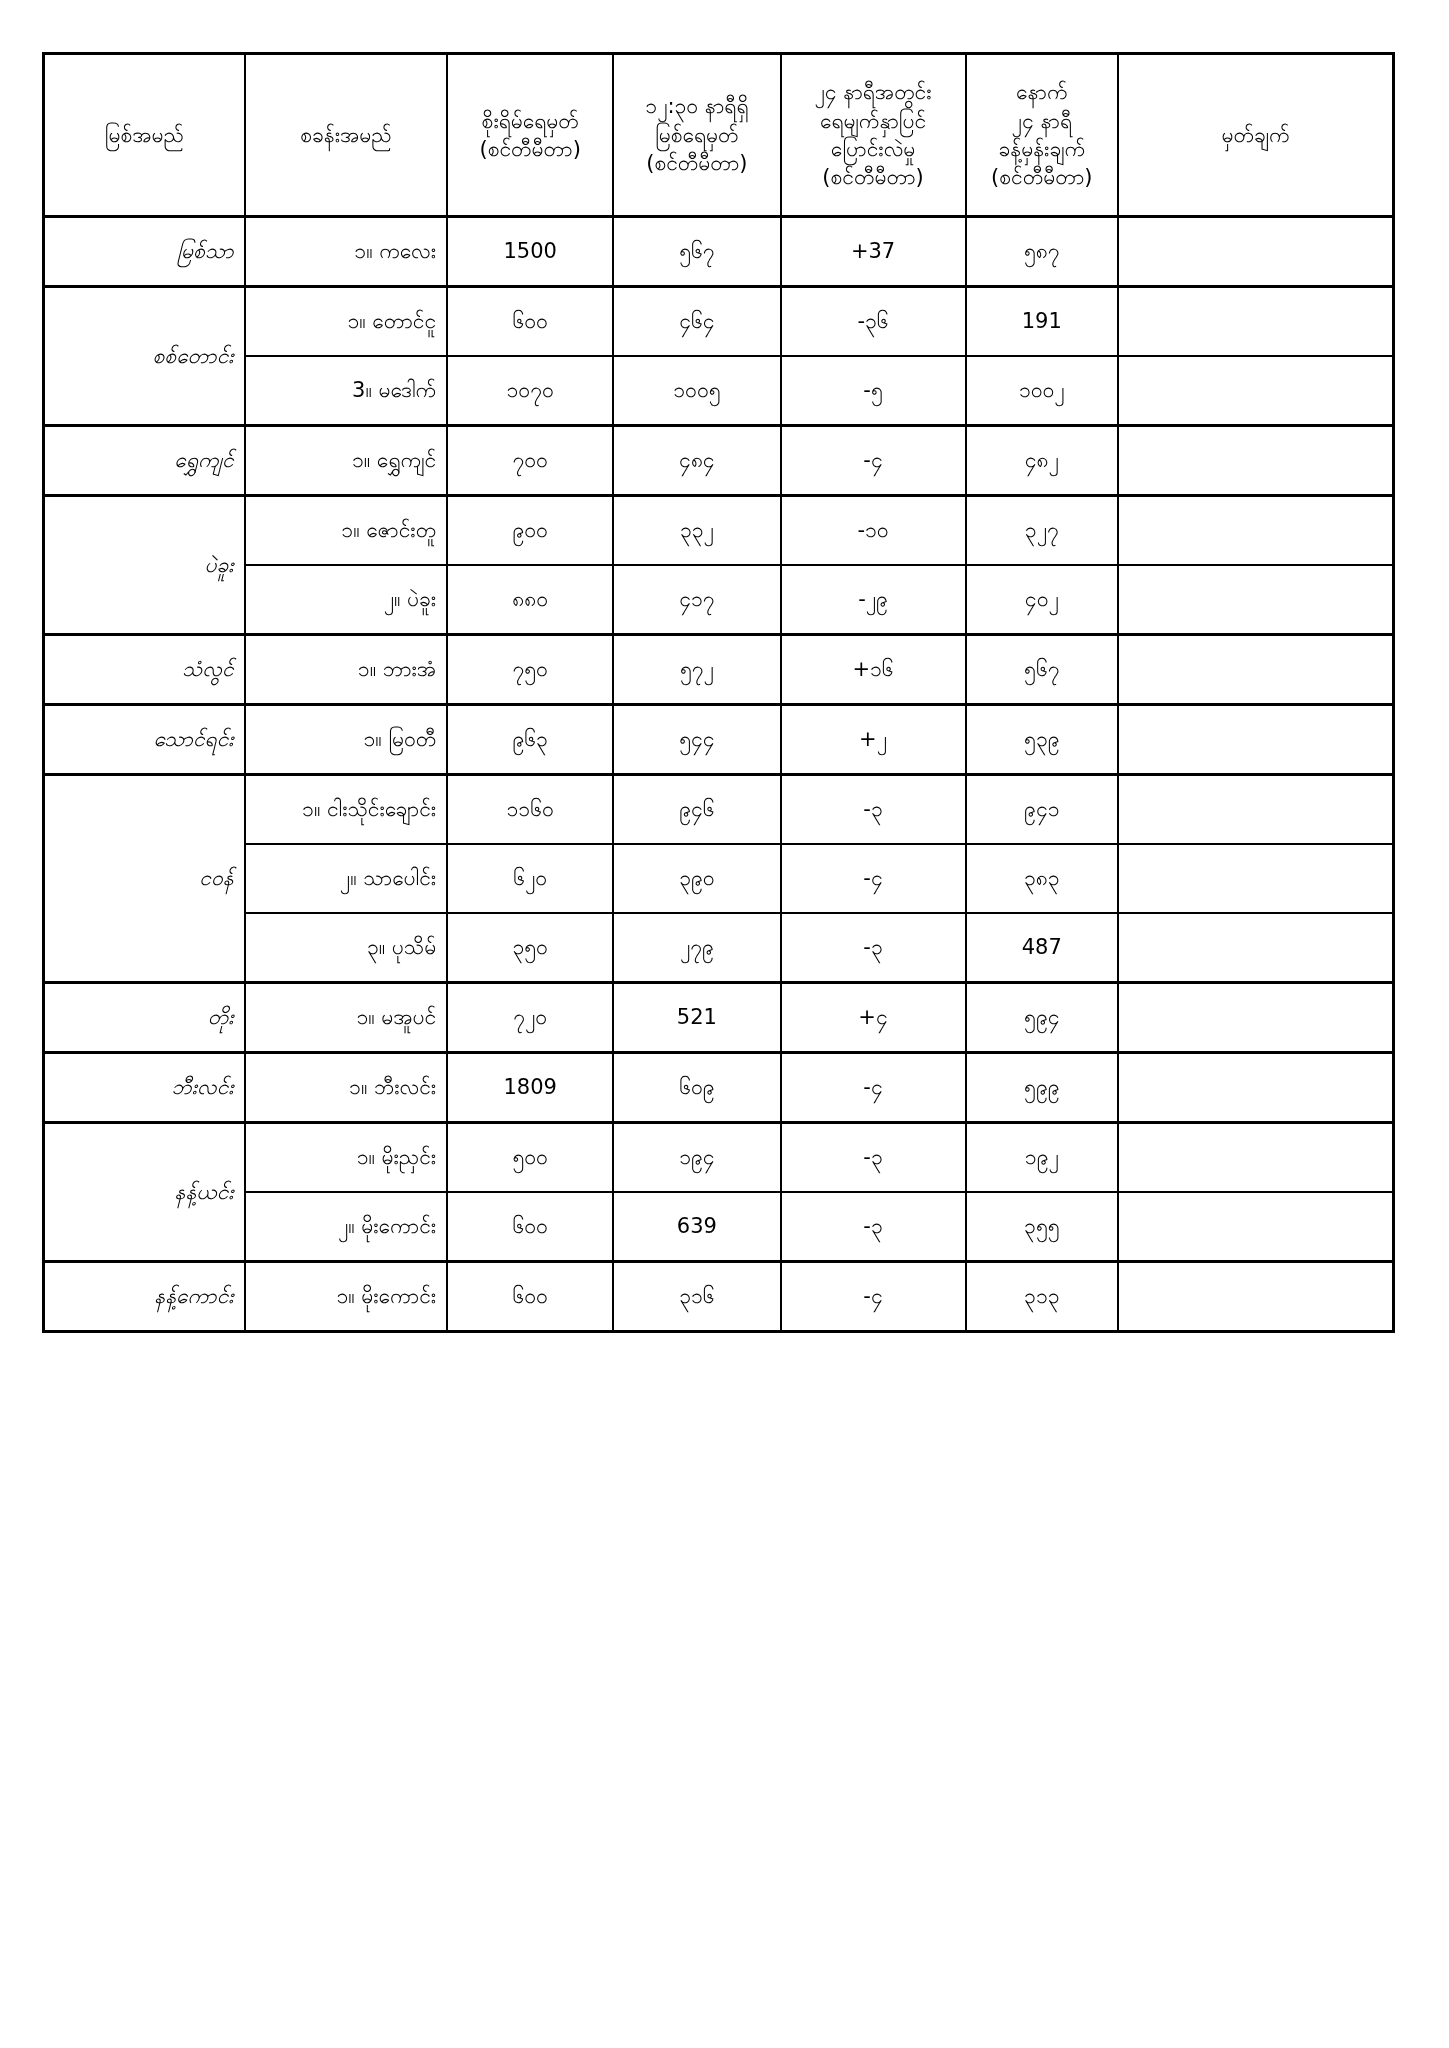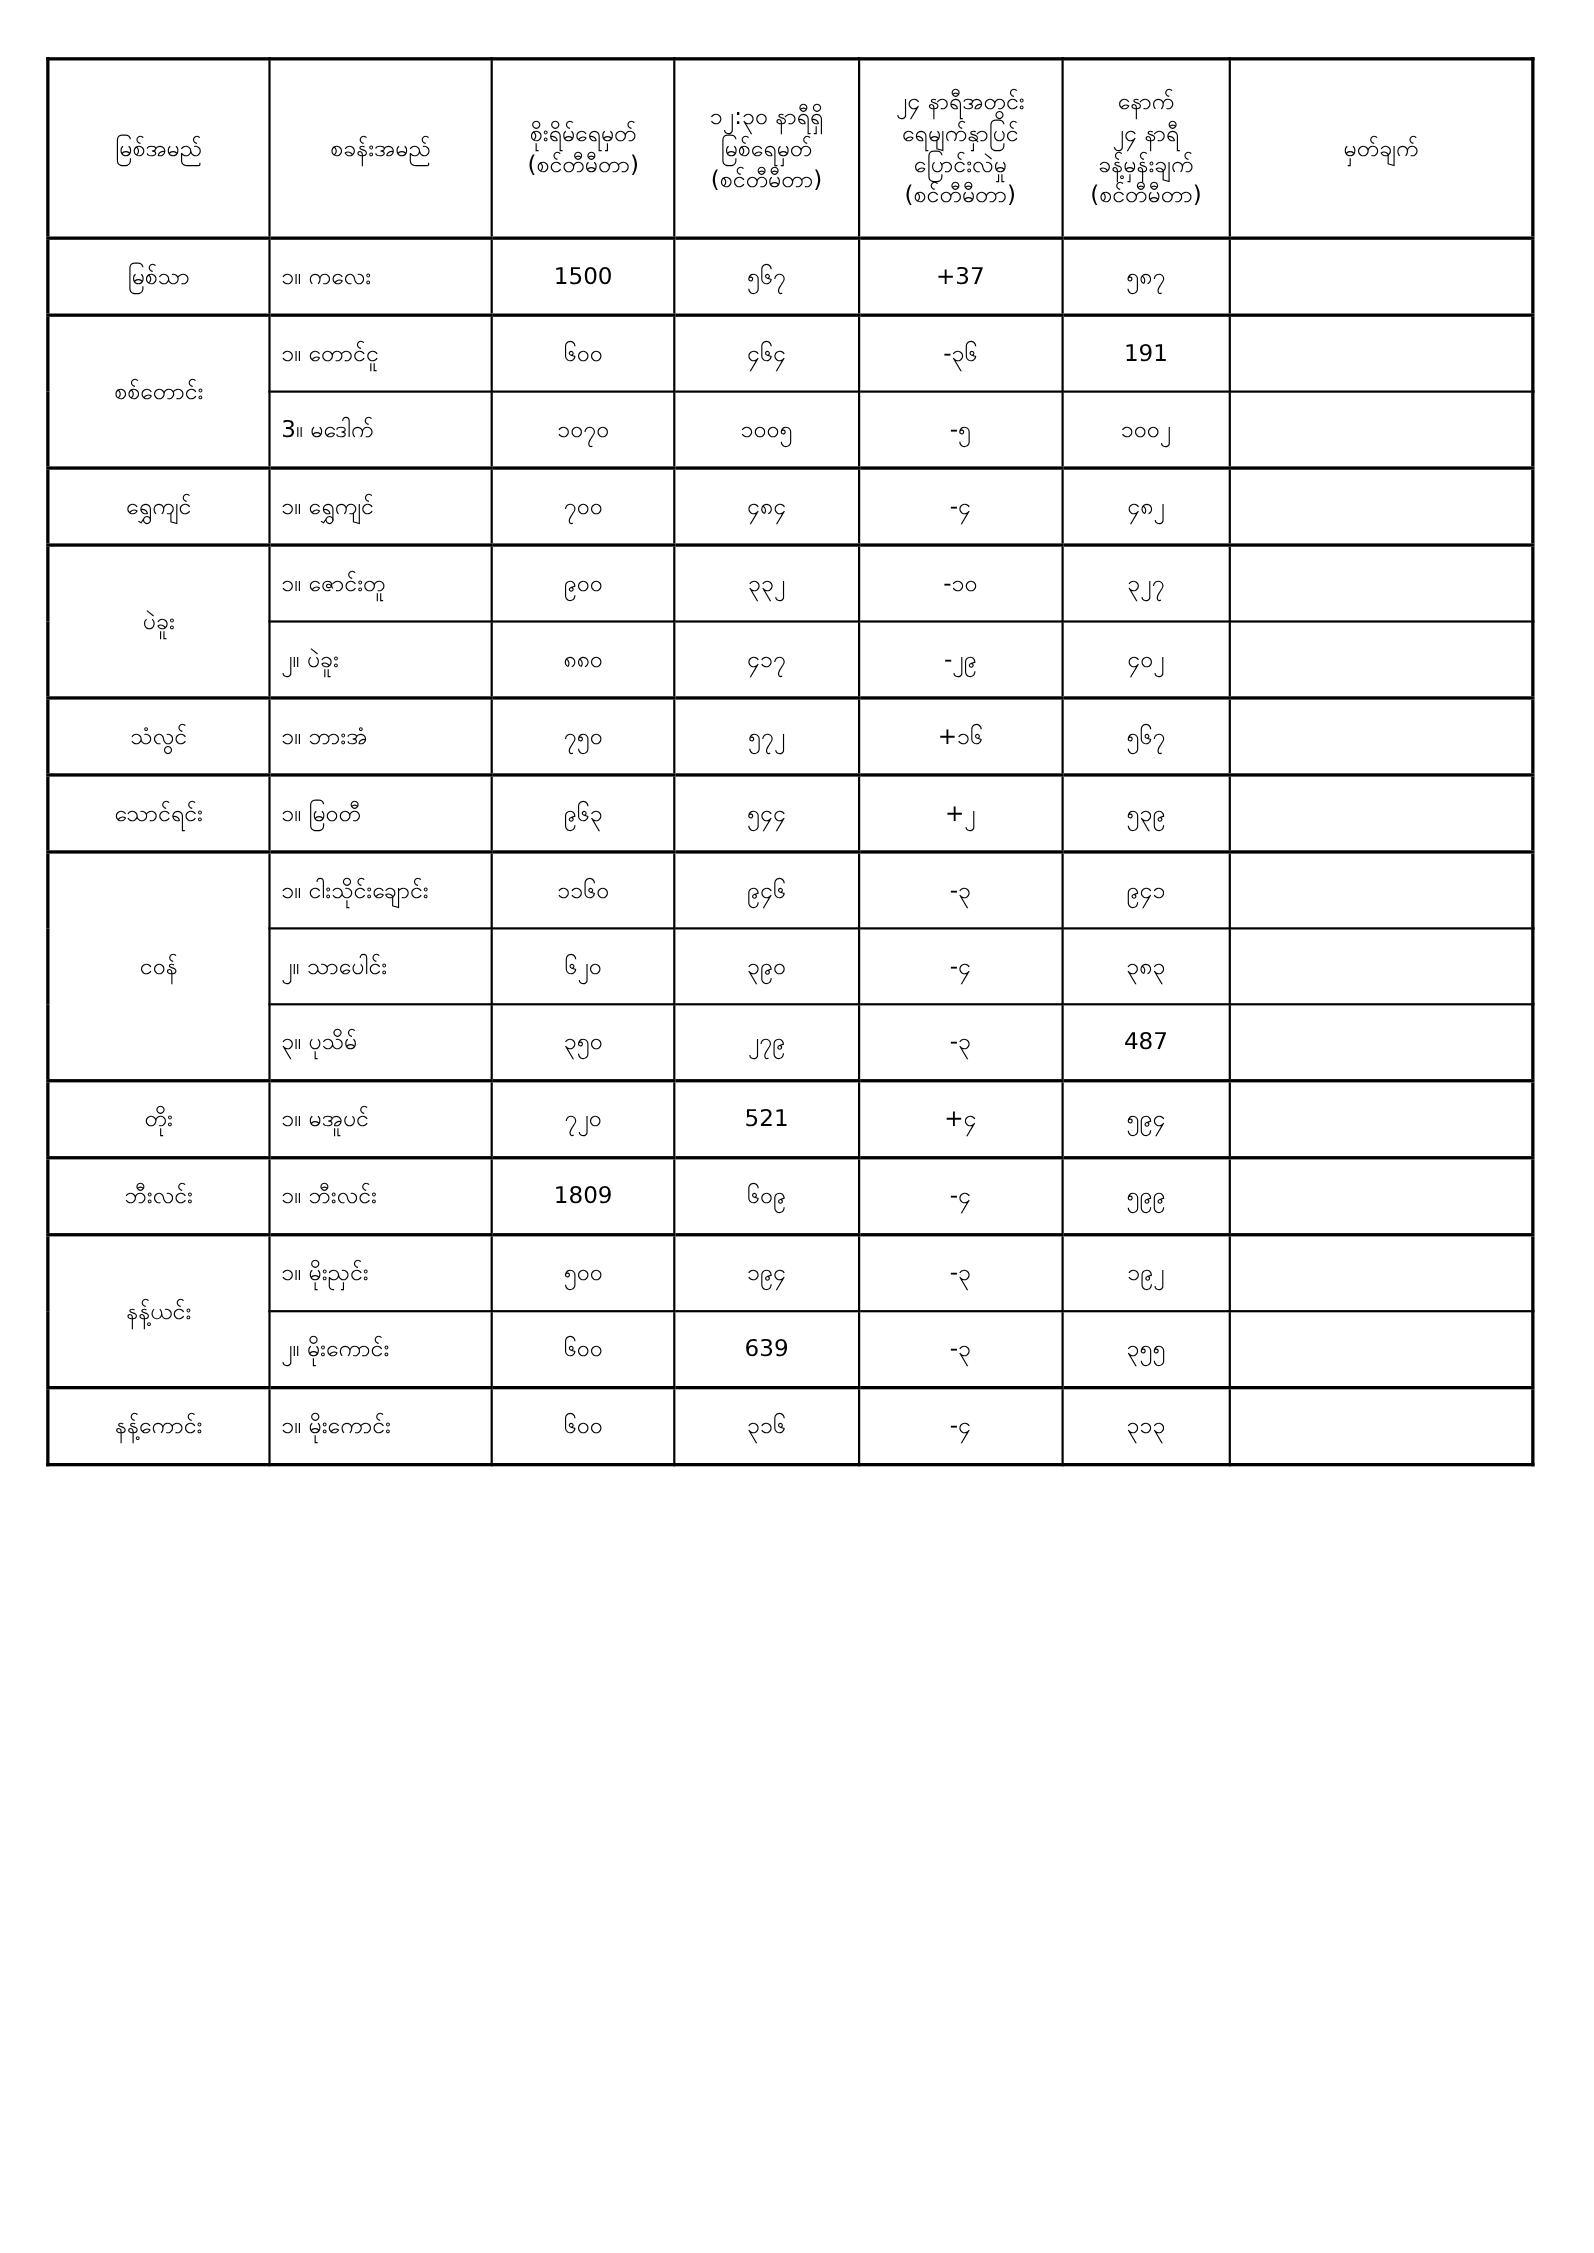--- a/index.html
+++ b/index.html
@@ -44,26 +44,27 @@
   }
   table.river-table th {
     font-weight: normal;
     text-align: center;
     vertical-align: middle;
     white-space: pre-line;
     height: 152px;
   }
   table.river-table td { height: 59px; }
   td.cell-river {
-    text-align: center;
+    text-align: right;
     vertical-align: middle;
     padding-left: 14px;
+    font-style: italic;
   }
   td.cell-station {
-    text-align: left;
+    text-align: right;
     vertical-align: middle;
     padding-left: 10px;
   }
   td.cell-num {
     text-align: center;
     vertical-align: middle;
   }
   td.cell-remark { }
   tr.group-start td { border-top-width: 3px; }
 </style>

